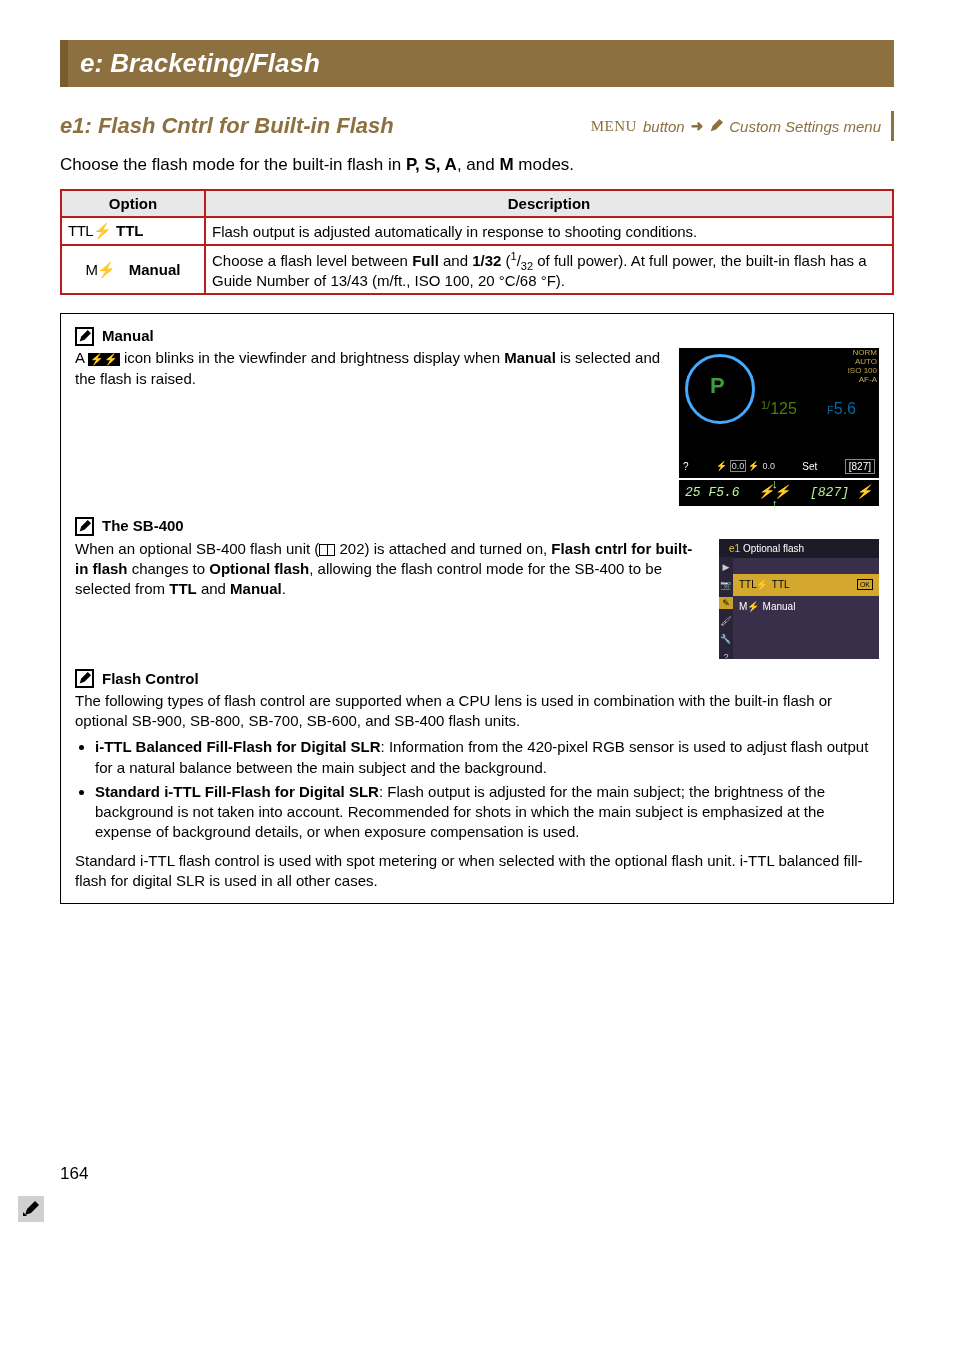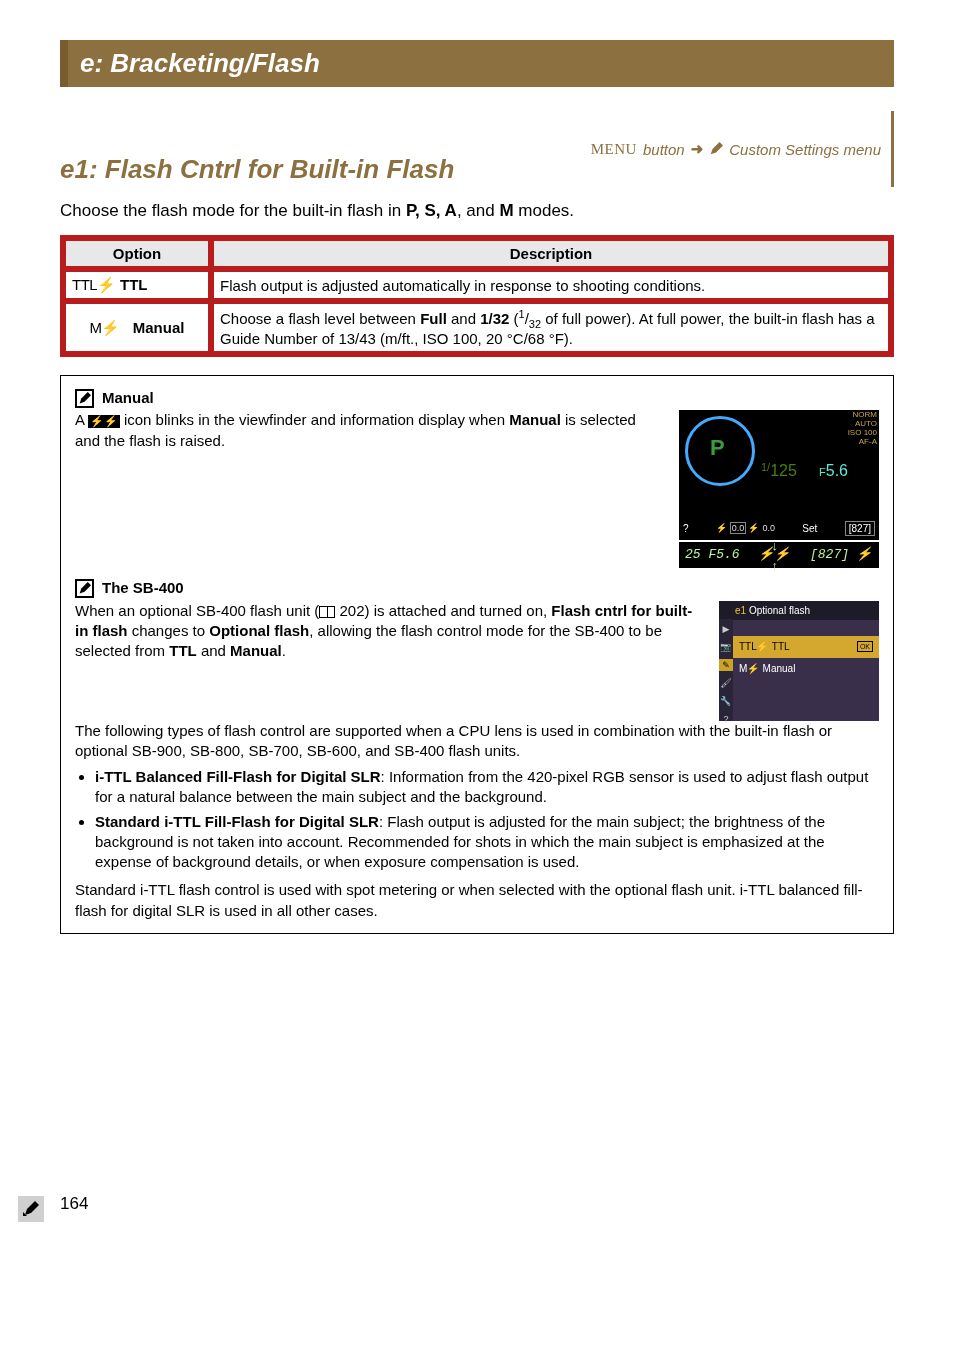--- a/index.html
+++ b/index.html
@@ -24,25 +24,24 @@
   }
   .setting-row {
     display: flex;
     align-items: center;
     border-right: 3px solid #8C7040;
     padding: 2px 10px 2px 0;
     margin-bottom: 14px;
   }
   .setting-title {
     color: #8C7040;
-    font-size: 26px;
+    font-size: 22px;
     font-weight: bold;
     font-style: italic;
     flex: 1;
-    margin-top: 41px;
   }
   .setting-right {
     color: #8C7040;
     font-style: italic;
     font-size: 15px;
     display: flex;
     align-items: center;
     gap: 6px;
     justify-content: center;
   }
@@ -68,21 +67,21 @@
     font-weight: bold;
     text-align: center;
   }
   table.opts {
     width: 100%;
     border-collapse: collapse;
     font-size: 15px;
     margin-bottom: 18px;
   }
   table.opts th, table.opts td {
-    border: 6px solid #b91c1c;
+    border: 2px solid #b91c1c;
     padding: 4px 6px;
     vertical-align: middle;
   }
   table.opts th {
     background: #E8E8E8;
     text-align: center;
     font-weight: bold;
   }
   table.opts td.opt-cell {
     white-space: nowrap;
@@ -149,22 +148,22 @@
   }
   .cam-screen .shutter {
     position: absolute;
     left: 82px; top: 50px;
     color: #4d7c0f;
     font-size: 16px;
   }
   .cam-screen .shutter .sup { font-size: 11px; vertical-align: top; }
   .cam-screen .aperture {
     position: absolute;
-    left: 140px; top: 50px;
-    color: #5eead4;
+    left: 148px; top: 50px;
+    color: #0369a1;
     font-size: 16px;
   }
   .cam-screen .right-col {
     position: absolute;
     right: 2px; top: 1px;
     width: 30px;
     color: #C7A84A;
     font-size: 8px;
     text-align: right;
     line-height: 1.1;
@@ -203,21 +202,21 @@
     width: 160px;
     height: 120px;
     background: #3a2f4a;
     font-size: 10px;
     color: #fff;
     flex-shrink: 0;
     position: relative;
   }
   .menu-screen .hdr {
     background: #1e1b28;
-    padding: 3px 16px;
+    padding: 3px 10px;
     font-size: 10px;
   }
   .menu-screen .hdr .ecode { color: #f5c23a; }
   .menu-screen .left-icons {
     position: absolute;
     left: 0; top: 18px; bottom: 0;
     width: 14px;
     background: #2a2438;
     display: flex;
     flex-direction: column;
@@ -346,21 +345,21 @@
   <div class="info-heading">
     <span class="note-icon">
       <svg width="13" height="13" viewBox="0 0 16 16">
           <path d="M2 14 L4 8 L12 0 L16 4 L8 12 L2 14 Z" fill="#000"></path>
         </svg>
     </span>
     <span class="title">Manual</span>
   </div>
   <div class="info-body">
     <div class="info-text">
-      <span>A </span><span class="glyph-box">⚡⚡</span><span> icon blinks in the viewfinder and information display when </span><b>Manual</b><span> is selected and the flash is raised.</span>
+      <span>A </span><span class="glyph-box">⚡⚡</span><span> icon blinks in the viewfinder and brightness display when </span><b>Manual</b><span> is selected and the flash is raised.</span>
     </div>
     <div class="info-img-col">
       <div class="cam-screen">
         <div class="dial"></div>
         <div class="shutter"><span class="sup">1/</span><span>125</span></div>
         <div class="aperture"><span style="font-size:11px">F</span><span>5.6</span></div>
         <div class="right-col" style="white-space:pre-line">NORM
 AUTO
 ISO 100
 AF-A</div>
@@ -414,20 +413,28 @@
       <div class="row sel">
         <span>TTL⚡ TTL</span>
         <span class="ok">OK</span>
       </div>
       <div class="row">
         <span>M⚡  Manual</span>
       </div>
     </div>
   </div>
 
+  <div class="info-heading">
+    <span class="note-icon">
+      <svg width="13" height="13" viewBox="0 0 16 16">
+          <path d="M2 14 L4 8 L12 0 L16 4 L8 12 L2 14 Z" fill="#000"></path>
+        </svg>
+    </span>
+    <span class="title">Flash Control</span>
+  </div>
   <div>The following types of flash control are supported when a CPU lens is used in combination with the built-in flash or optional SB-900, SB-800, SB-700, SB-600, and SB-400 flash units.</div>
   <ul class="flash-list">
     <li><b>i-TTL Balanced Fill-Flash for Digital SLR</b><span>: Information from the 420-pixel RGB sensor is used to adjust flash output for a natural balance between the main subject and the background.</span></li>
     <li><b>Standard i-TTL Fill-Flash for Digital SLR</b><span>: Flash output is adjusted for the main subject; the brightness of the background is not taken into account.  Recommended for shots in which the main subject is emphasized at the expense of background details, or when exposure compensation is used.</span></li>
   </ul>
   <div>Standard i-TTL flash control is used with spot metering or when selected with the optional flash unit.  i-TTL balanced fill-flash for digital SLR is used in all other cases.</div>
 
 </div>
 
 <div class="page-side">

